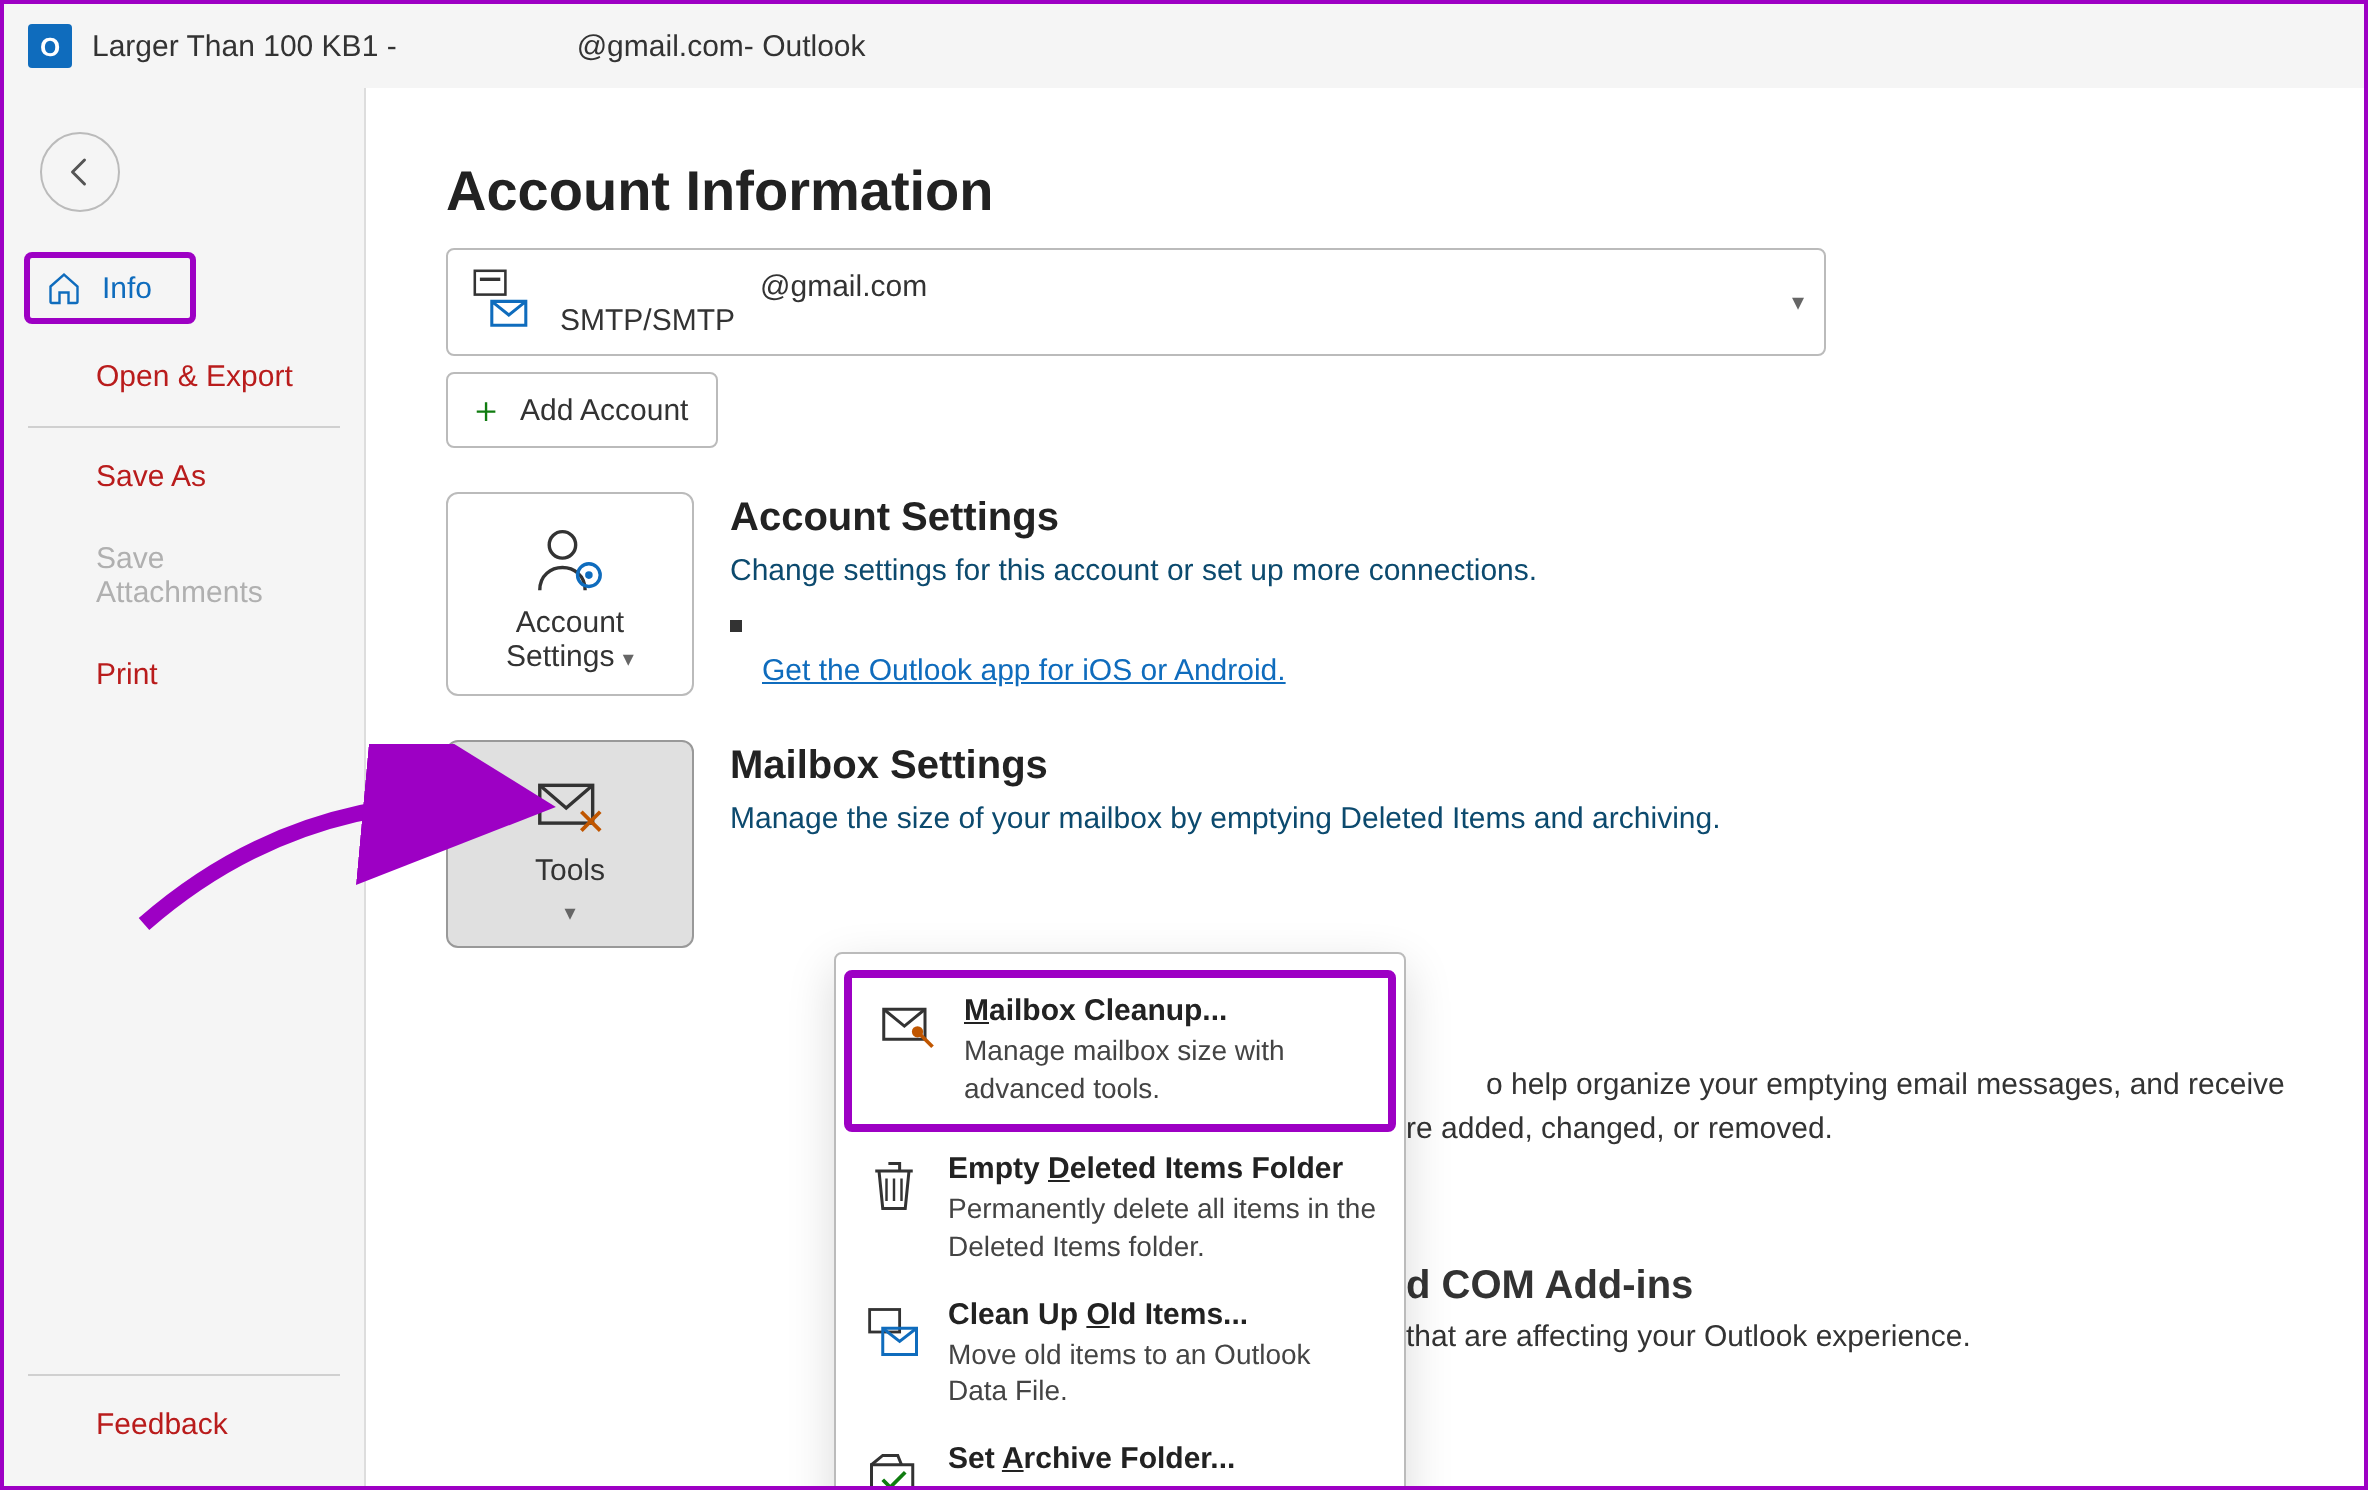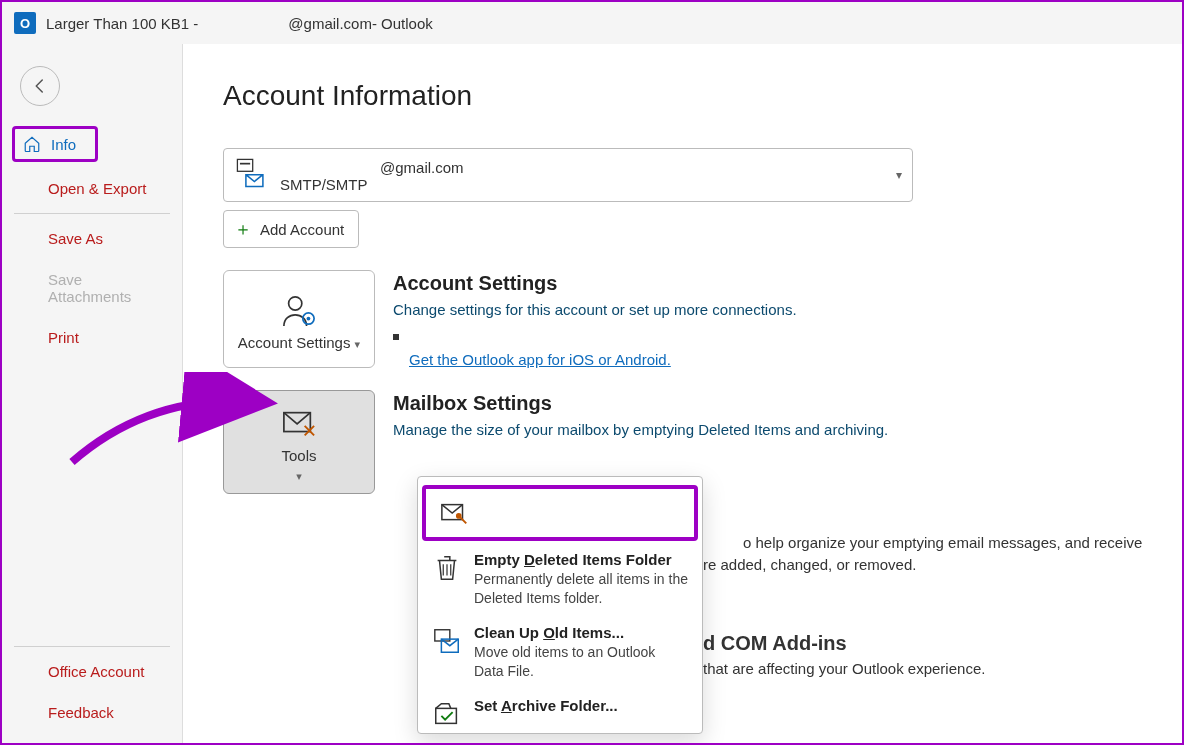--- a/index.html
+++ b/index.html
@@ -63,39 +63,39 @@
     color:#0f6cbd;border:3px solid #9d00c4;border-radius:4px;
     margin:0 84px 6px 10px;padding:6px 8px;
   }
   .nav-item.disabled{color:#b0b0b0;}
   .nav-sep{height:1px;background:#d0d0d0;margin:4px 12px 4px 12px;}
   .sidebar-bottom{position:absolute;bottom:10px;left:0;right:0;}
   .content{
     flex:1;background:#fff;border-left:1px solid #ddd;
     padding: 36px 40px 0 40px;overflow:hidden;position:relative;
   }
-  h1{font-size:28px;font-weight:400;color:#222;margin-bottom:36px;}
+  h1{font-size:28px;font-weight:700;color:#222;margin-bottom:12px;}
   .account-select{
     border:1px solid #bbb;border-radius:4px;min-height:54px;
     display:flex;align-items:center;gap:12px;padding:6px 10px;
     width:690px;background:#fff;position:relative;
   }
   .acct-icon svg{width:34px;height:34px;}
   .acct-text{font-size:15px;color:#333;}
   .acct-text .redact2{display:inline-block;width:100px;height:15px;background:#fff;}
   .account-select .chev{position:absolute;right:10px;top:50%;transform:translateY(-50%);font-size:12px;color:#666;}
   .add-account{
     margin-top:8px;border:1px solid #bbb;border-radius:4px;
     padding:6px 14px 6px 10px;display:inline-flex;align-items:center;gap:8px;
     font-size:15px;cursor:pointer;color:#333;background:#fff;
   }
   .add-account .plus{color:#107c10;font-size:18px;font-weight:300;}
   .section{display:flex;gap:18px;margin-top:22px;}
   .bigbtn{
-    width:152px;border:1px solid #bbb;border-radius:6px;
+    width:124px;border:1px solid #bbb;border-radius:6px;
     display:flex;flex-direction:column;align-items:center;justify-content:center;
     padding:16px 6px 10px 6px;background:#fff;cursor:pointer;
     font-size:15px;color:#333;text-align:center;gap:6px;
   }
   .bigbtn.active{background:#e0e0e0;border-color:#999;}
   .bigbtn svg{width:38px;height:34px;}
   .bigbtn .chevd{font-size:11px;color:#666;}
   .section-text{padding-top:2px;}
   .section-text h2{font-size:20px;font-weight:600;color:#222;margin-bottom:6px;}
   .section-text p{font-size:15px;color:#0c4a6e;}
@@ -158,23 +158,20 @@
     </div>
     <div class="nav-item disabled">
       <span style="margin-left:28px;">Save Attachments</span>
     </div>
     <div class="nav-item">
       <span style="margin-left:28px;">Print</span>
     </div>
     <div class="sidebar-bottom">
       <div class="nav-sep"></div>
       <div class="nav-item">
-        <span style="margin-left:28px;">Office Account</span>
-      </div>
-      <div class="nav-item">
         <span style="margin-left:28px;">Feedback</span>
       </div>
     </div>
   </div>
 
   <div class="content">
     <h1>Account Information</h1>
 
     <div class="account-select">
       <span class="acct-icon">
@@ -242,20 +239,24 @@
 
     
     <div class="tools-menu">
       <div class="menu-item highlight">
         <svg viewBox="0 0 32 32">
             <rect x="2" y="6" width="22" height="16" fill="none" stroke="#333" stroke-width="1.6"></rect>
             <path d="M2 6l11 9 11-9" fill="none" stroke="#333" stroke-width="1.6"></path>
             <path d="M20 18l8 8" stroke="#c05600" stroke-width="2"></path>
             <circle cx="20" cy="18" r="3" fill="#c05600"></circle>
           </svg>
+        <div class="mi-text">
+          <div class="mi-title"><span class="ul">M</span><span>ailbox Cleanup...</span></div>
+          <div class="mi-desc">Manage mailbox size with advanced tools.</div>
+        </div>
       </div>
       <div class="menu-item">
         <svg viewBox="0 0 32 32">
             <path d="M8 8h16l-2 20H10z M6 8h20 M13 4h6v4" fill="none" stroke="#333" stroke-width="1.6"></path>
             <path d="M12 12v12M16 12v12M20 12v12" stroke="#333" stroke-width="1.3"></path>
           </svg>
         <div class="mi-text">
           <div class="mi-title"><span>Empty </span><span class="ul">D</span><span>eleted Items Folder</span></div>
           <div class="mi-desc">Permanently delete all items in the Deleted Items folder.</div>
         </div>

